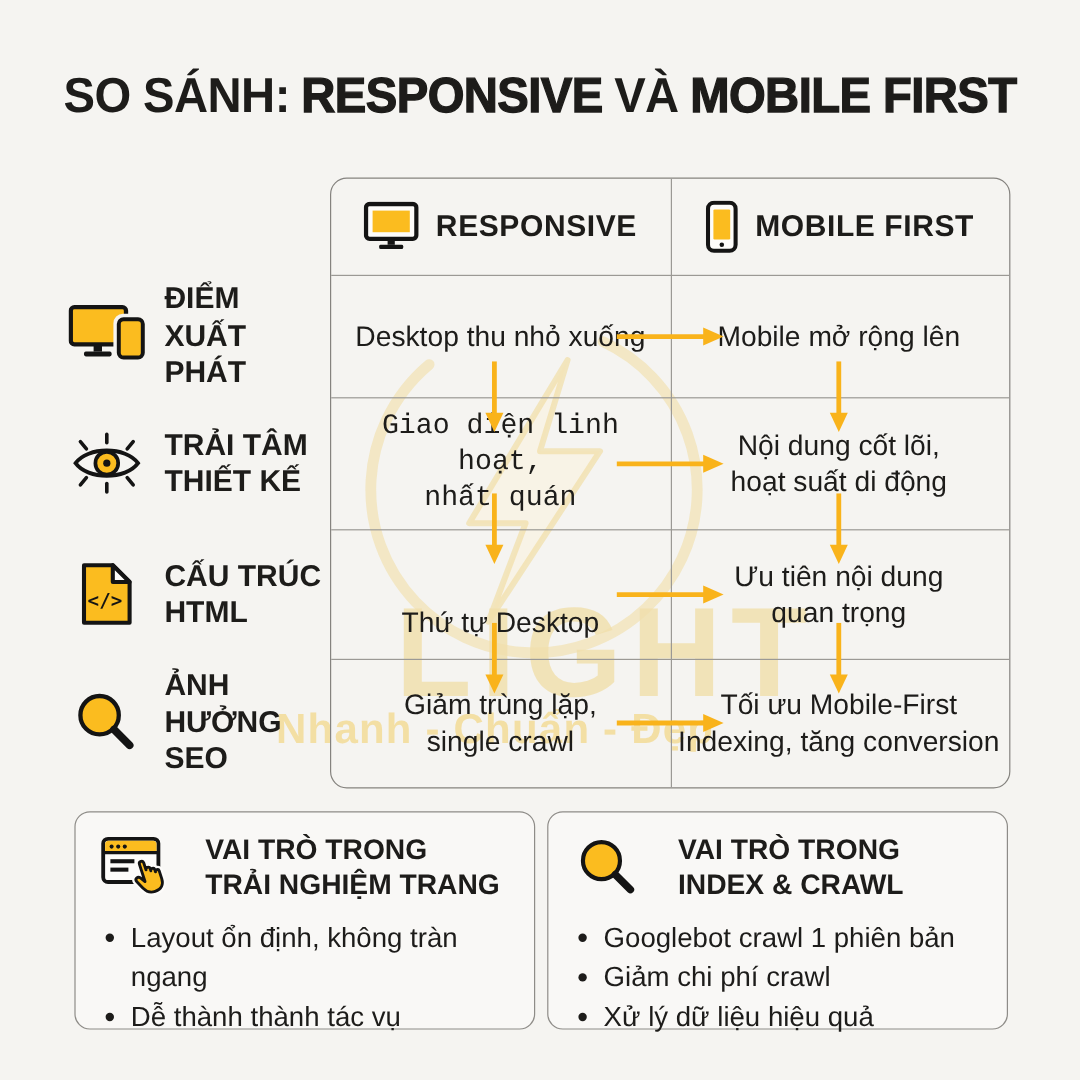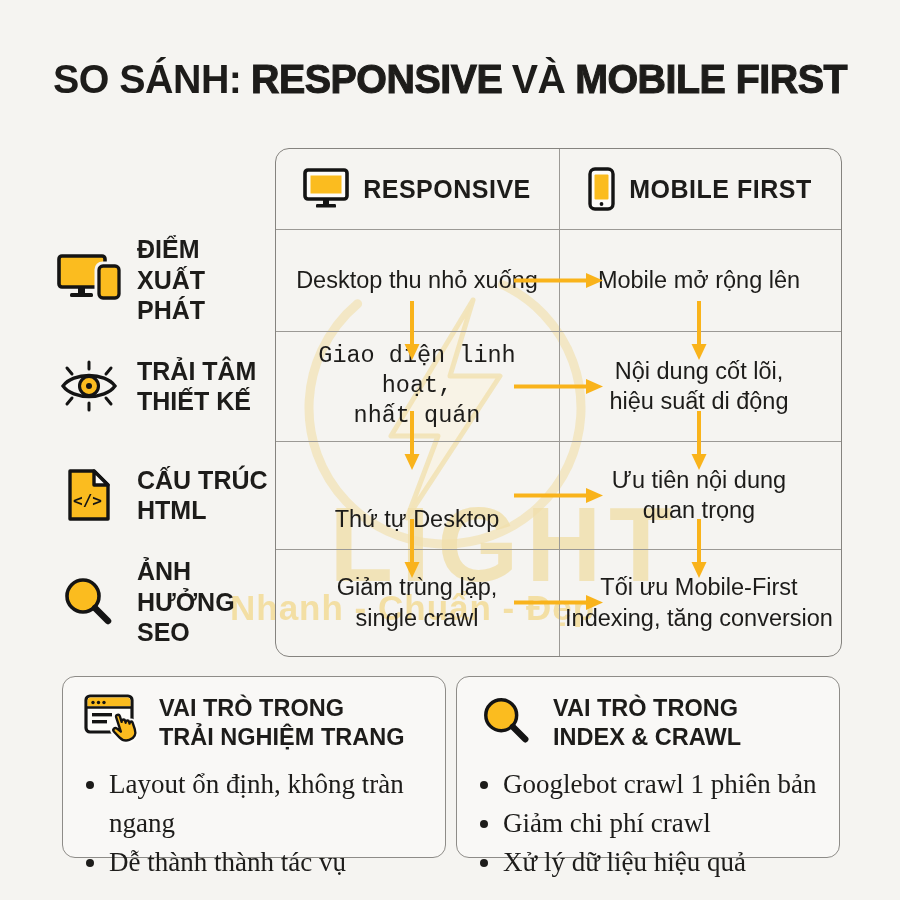--- a/index.html
+++ b/index.html
@@ -64,25 +64,25 @@
   .side-label .icon-box{width:66px;display:flex;justify-content:center;flex:0 0 66px;}
   .side-label .txt{font-size:25px;font-weight:700;line-height:1.22;}
 
   
   .card{
     top:676px;width:384px;height:182px;box-sizing:border-box;
     border:1.5px solid #8e8c88;border-radius:13px;background:#f9f8f6;
     padding:17px 20px 0 20px;z-index:1;
   }
   #card-ux{left:62px;} #card-seo{left:456px;}
-  .card-head{display:flex;align-items:flex-start;gap:16px;}
+  .card-head{display:flex;align-items:center;gap:28px;}
   .card-head .icon-box{width:60px;display:flex;justify-content:center;flex:0 0 60px;}
   .card-title{font-size:23.5px;font-weight:700;line-height:1.25;}
   .card ul{margin:12px 0 0 0;padding-left:26px;}
-  .card li{font-size:27px;line-height:1.45;font-family:Liberation Serif, serif;}
+  .card li{font-size:23px;line-height:1.45;}
 </style>
 </head>
 <body>
 
 <div id="watermark" class="abs">
   <svg class="abs" style="left:295px;top:258px;" width="300" height="300" viewBox="0 0 300 300">
     <circle cx="150" cy="150" r="136" fill="none" stroke="rgba(240,220,160,.55)" stroke-width="9" stroke-linecap="round" stroke-dasharray="700 155" transform="rotate(-65 150 150)"></circle>
     <path d="M178 42 L96 178 L143 178 L112 260 L205 118 L155 118 Z" fill="rgba(250,243,221,.55)" stroke="rgba(240,218,155,.6)" stroke-width="5" stroke-linejoin="round"></path>
   </svg>
   <div id="wm-brand" class="abs">LIGHT</div>
@@ -177,21 +177,21 @@
       </svg>
     </span>
     <span>MOBILE FIRST</span>
   </div>
 
   <div class="cell colL ml" style="top:80px;height:102px;">Desktop thu nhỏ xuống</div>
   <div class="cell colR ml" style="top:80px;height:102px;">Mobile mở rộng lên</div>
   <div class="cell colL ml" style="top:182px;height:110px;font-family:Liberation Mono, monospace;">Giao diện linh hoạt,
 nhất quán</div>
   <div class="cell colR ml" style="top:182px;height:110px;">Nội dung cốt lõi,
-hiệu suất di động</div>
+hoạt suất di động</div>
   <div class="cell colL ml" style="top:292px;height:108px;margin-top:24px;">Thứ tự Desktop</div>
   <div class="cell colR ml" style="top:292px;height:108px;">Ưu tiên nội dung
 quan trọng</div>
   <div class="cell colL ml" style="top:400px;height:107px;">Giảm trùng lặp,
 single crawl</div>
   <div class="cell colR ml" style="top:400px;height:107px;">Tối ưu Mobile-First
 Indexing, tăng conversion</div>
 
   <svg class="harrow" style="left:236px;top:123px;" viewBox="0 0 92 17">
     <line x1="2" y1="8.5" x2="76" y2="8.5" stroke="#F9B31B" stroke-width="4"></line>

